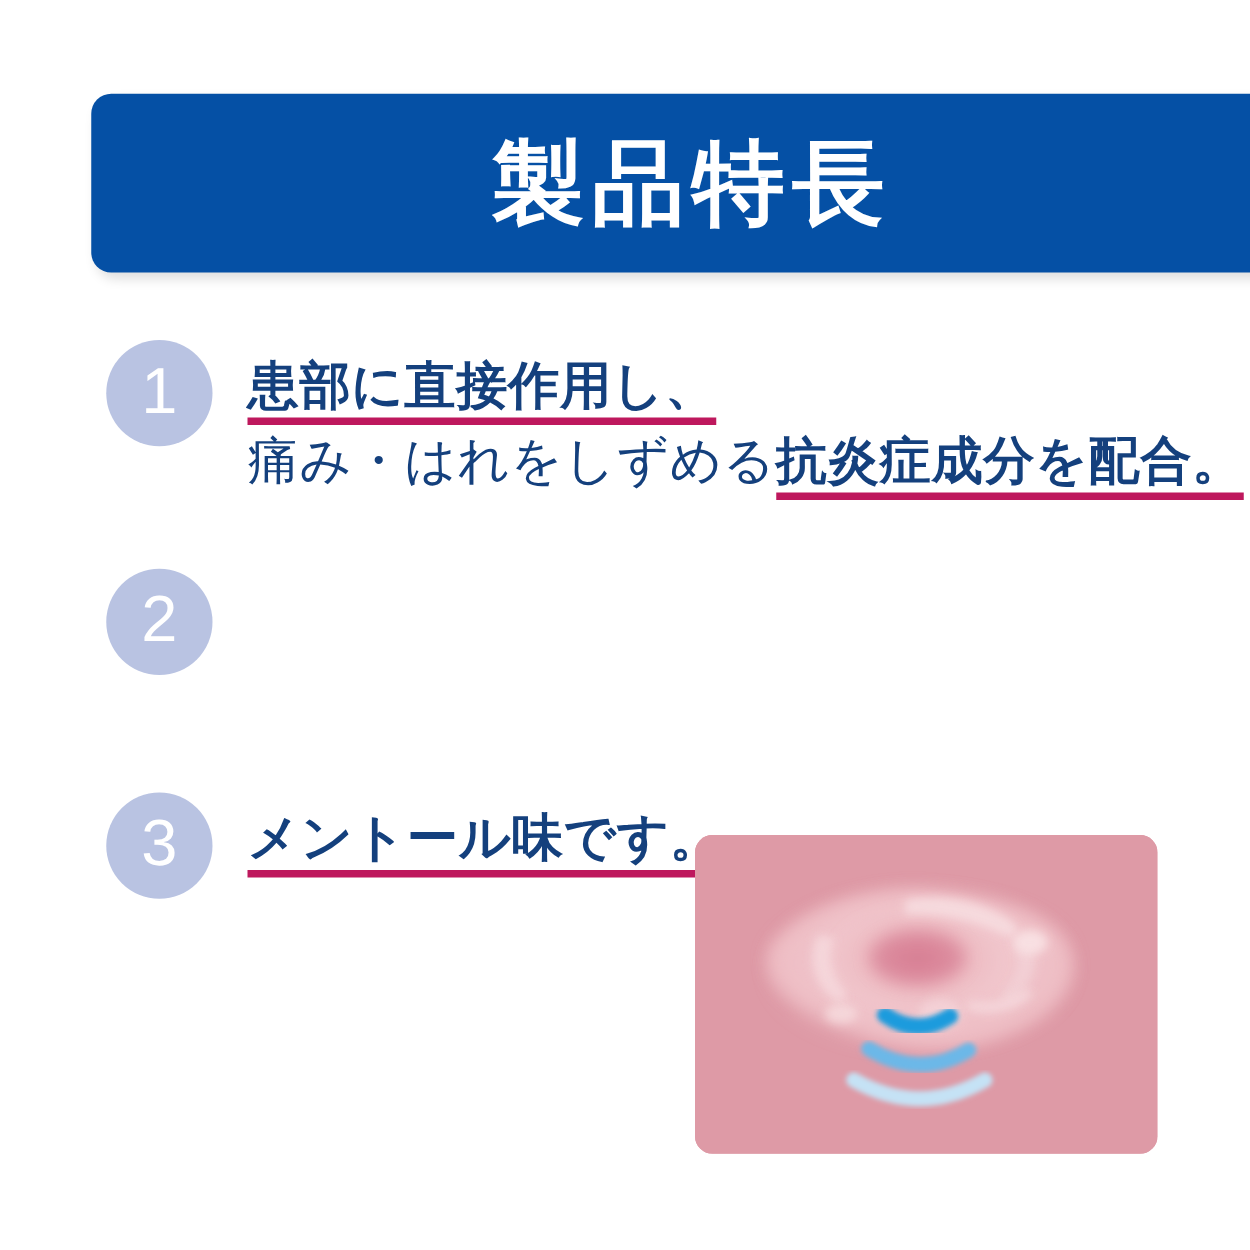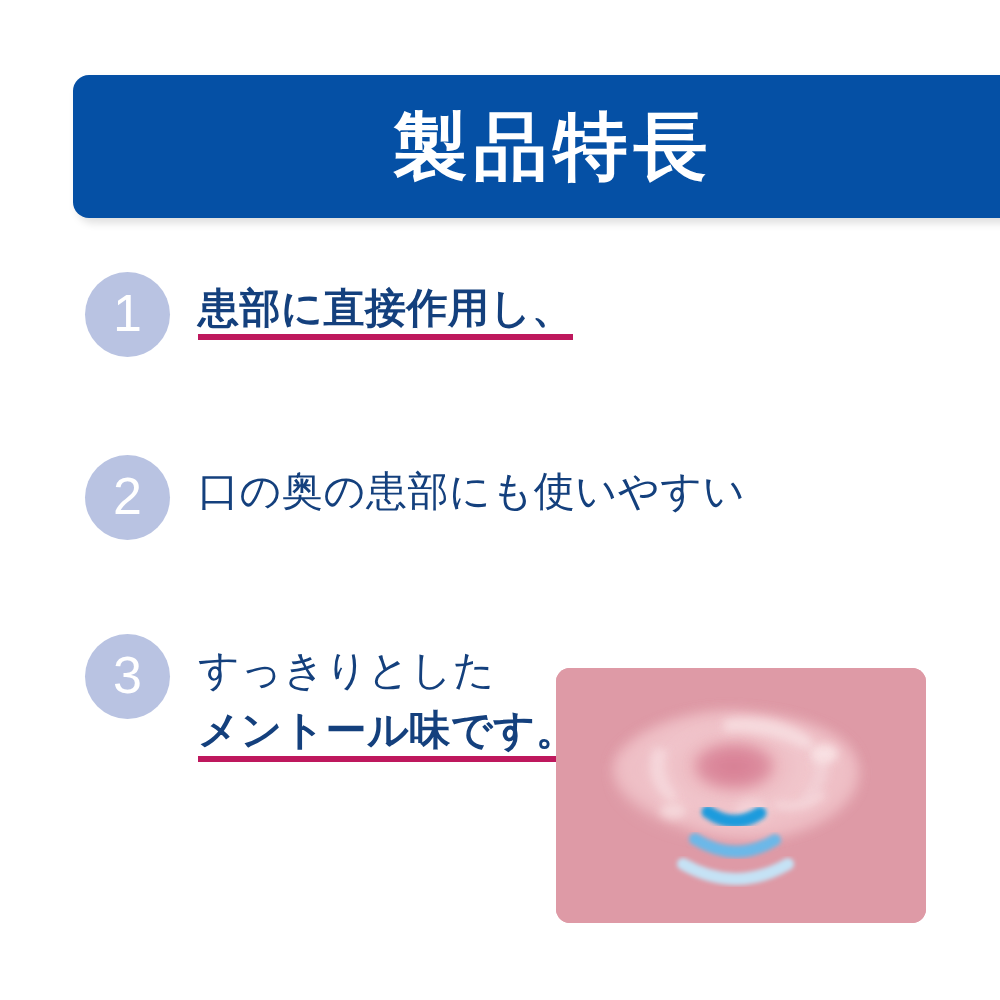--- a/index.html
+++ b/index.html
@@ -109,34 +109,33 @@
 <div id="header-banner">
   <div id="header-title">製品特長</div>
 </div>
 
 <div id="feature-list">
 
   <div class="feature-item feature-item-1">
     <div class="badge">1</div>
     <div class="feature-text">
       <span class="ln"><span class="bold">患部に直接作用し、</span></span>
+      <span class="ln"><span class="reg">痛み・はれをしずめる</span><span class="bold">抗炎症成分を配合。</span></span>
     </div>
   </div>
 
   <div class="feature-item feature-item-2">
     <div class="badge">2</div>
     <div class="feature-text">
-      <span class="ln"><span class="reg">口の奥の患部にも使いやすい</span></span>
     </div>
   </div>
 
   <div class="feature-item feature-item-3">
     <div class="badge">3</div>
     <div class="feature-text">
-      <span class="ln"><span class="reg">すっきりとした</span></span>
       <span class="ln"><span class="bold">メントール味です。</span></span>
     </div>
   </div>
 
 </div>
 
 <div id="illustration">
   <svg width="370" height="255" viewBox="0 0 370 255" xmlns="http://www.w3.org/2000/svg">
     <defs>
       <radialGradient id="lesionHalo" cx="50%" cy="48%" r="55%">

